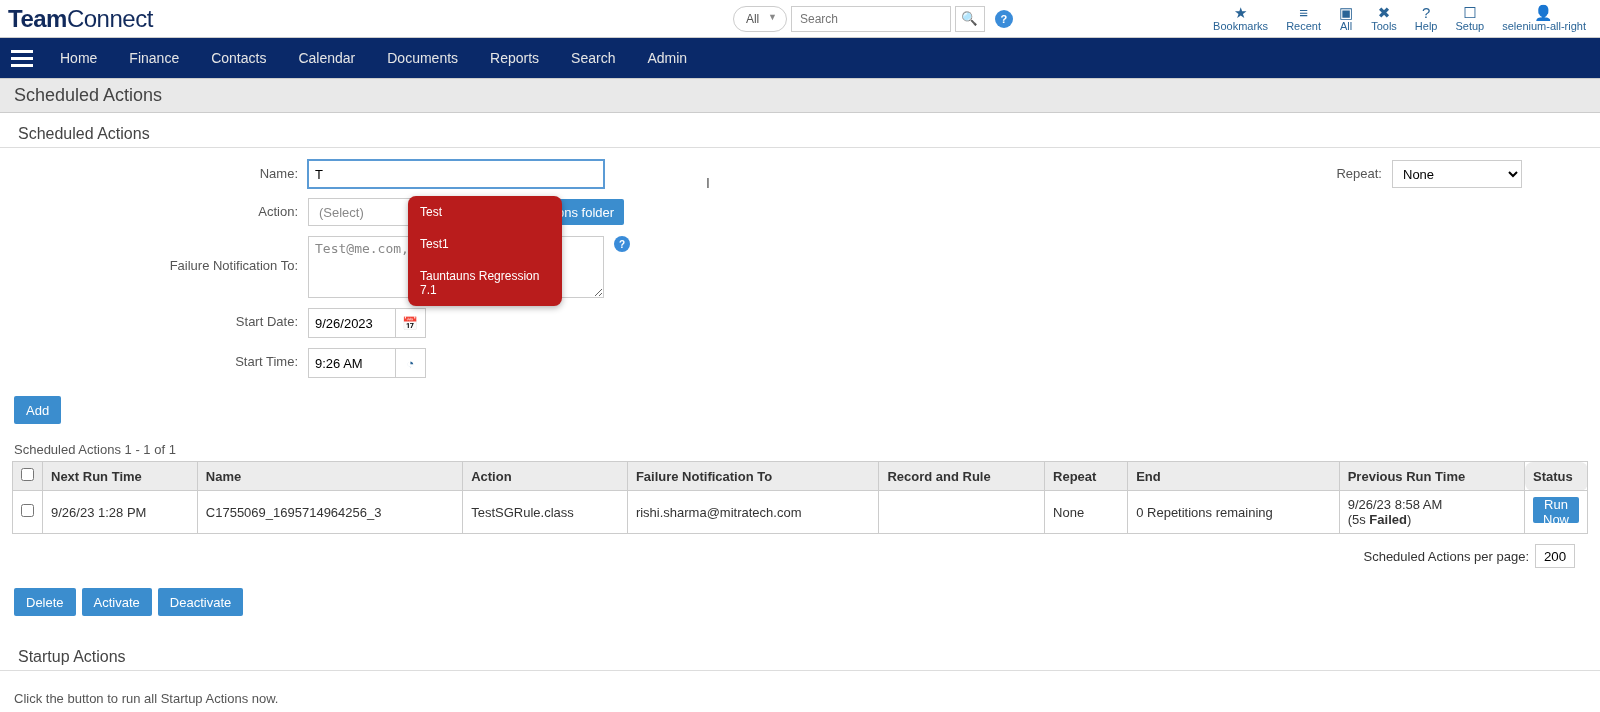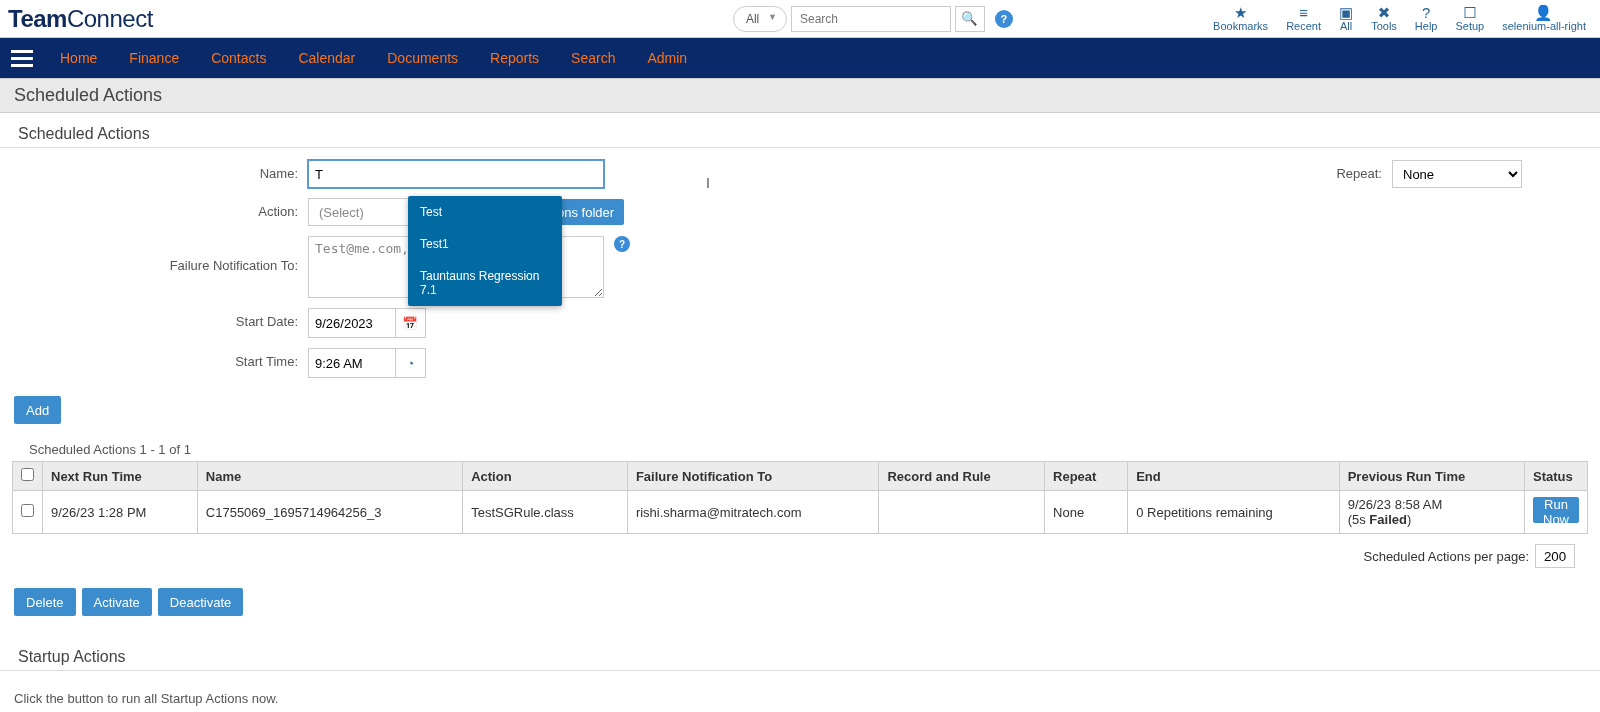--- a/index.html
+++ b/index.html
@@ -14,21 +14,21 @@
 .search-select-wrap { position: relative; display: inline-block; }
 .search-select-wrap::after { content: "▼"; position: absolute; right: 10px; top: 6px; font-size: 9px; color: #888; pointer-events: none;}
 .search-input { border: 1px solid #ccc; height: 26px; width: 160px; padding: 0 8px; font-size: 12px; }
 .search-btn { border: 1px solid #ccc; height: 26px; width: 30px; background: #fff; color: #2a6496; cursor: pointer; display:flex; align-items:center; justify-content:center;}
 .help-qmark { width: 18px; height: 18px; border-radius: 50%; background: #3a8cd9; color: #fff; display: flex; align-items: center; justify-content: center; font-size: 11px; font-weight: bold; margin-left: 6px;}
 .top-links { display: flex; gap: 18px; margin-right: 6px; }
 .top-link { display: flex; flex-direction: column; align-items: center; color: #2a6496; font-size: 11px; cursor: pointer; }
 .top-link .ico { font-size: 15px; line-height: 15px; }
 
 
-.navbar { background: #0a2969; color: #f97316; height: 40px; display: flex; align-items: center; }
+.navbar { background: #0a2969; color: #e5e5e5; height: 40px; display: flex; align-items: center; }
 .hamburger { width: 44px; height: 40px; display: flex; align-items: center; justify-content: center; cursor: pointer; }
 .hamburger span, .hamburger::before, .hamburger::after { content:""; display:block; width:22px; height:3px; background:#fff; }
 .hamburger { flex-direction: column; gap: 4px; }
 .nav-items { display: flex; }
 .nav-item { padding: 0 16px; line-height: 40px; font-size: 14px; cursor: pointer; }
 
 
 .page-title-strip { background: #e9e9e9; border-top: 1px solid #ccc; border-bottom: 1px solid #ccc; padding: 6px 14px; font-size: 18px; color: #444; }
 
 
@@ -47,32 +47,32 @@
 .select-input { border: 1px solid #ccc; height: 28px; width: 130px; padding: 0 6px; font-size: 13px; background:#fff;}
 .select-input.action { width: 180px; color:#888; }
 .btn { background: #3b8dce; color: #fff; border: none; height: 28px; padding: 0 12px; font-size: 13px; cursor: pointer; border-radius:2px;}
 .btn.small { height: 26px; padding: 0 10px;}
 .date-input-wrap { display: flex; border: 1px solid #ccc; height: 30px; }
 .date-input-wrap input { border: none; width: 86px; padding: 0 6px; font-size: 13px; }
 .date-input-wrap .ico-box { width: 30px; display: flex; align-items: center; justify-content: center; border-left: 1px solid #ccc; color: #2a6496; cursor:pointer;}
 .small-help { width: 16px; height: 16px; border-radius: 50%; background: #3a8cd9; color: #fff; display: inline-flex; align-items: center; justify-content: center; font-size: 10px; font-weight: bold; margin-left:4px;}
 
 
-.autocomplete { position: absolute; left: 408px; top: 36px; background: #0369a1; color: #fff; width: 154px; border-radius: 2px; z-index: 20; box-shadow: 0 2px 6px rgba(0,0,0,.3);}
+.autocomplete { position: absolute; left: 408px; top: 36px; background: #b91c1c; color: #fff; width: 154px; border-radius: 8px; z-index: 20; box-shadow: 0 2px 6px rgba(0,0,0,.3);}
 .autocomplete .ac-item { padding: 9px 12px; font-size: 12px; cursor:pointer;}
 
 .add-btn-row { padding: 8px 14px; }
 
 
-.table-caption { padding: 10px 29px 4px; font-size: 13px; color: #555;}
+.table-caption { padding: 10px 14px 4px; font-size: 13px; color: #555;}
 .data-table { width: calc(100% - 24px); margin: 0 12px; border-collapse: collapse; }
 .data-table th, .data-table td { border: 1px solid #ccc; padding: 6px 8px; font-size: 13px; text-align: left; vertical-align: middle;}
 .data-table th { background: #ececec; font-weight: 600; color:#333;}
 .chk-col { width: 30px; text-align:center;}
-.status-col { width: 56px; }
+.status-col { width: 56px; border-radius: 8px; }
 .failed { font-weight: 700; }
 
 .per-page-row { text-align: right; padding: 10px 25px; font-size: 13px; display:flex; justify-content:flex-end; align-items:center; gap:6px;}
 .per-page-input { border: 1px solid #ccc; width: 40px; height: 24px; text-align:center;}
 
 .actions-row { display: flex; gap: 6px; padding: 10px 14px 20px; }
 
 
 .caret-ind { position:absolute; left:398px; top:15px; color:#555; font-size:14px; pointer-events:none;}
 </style>

